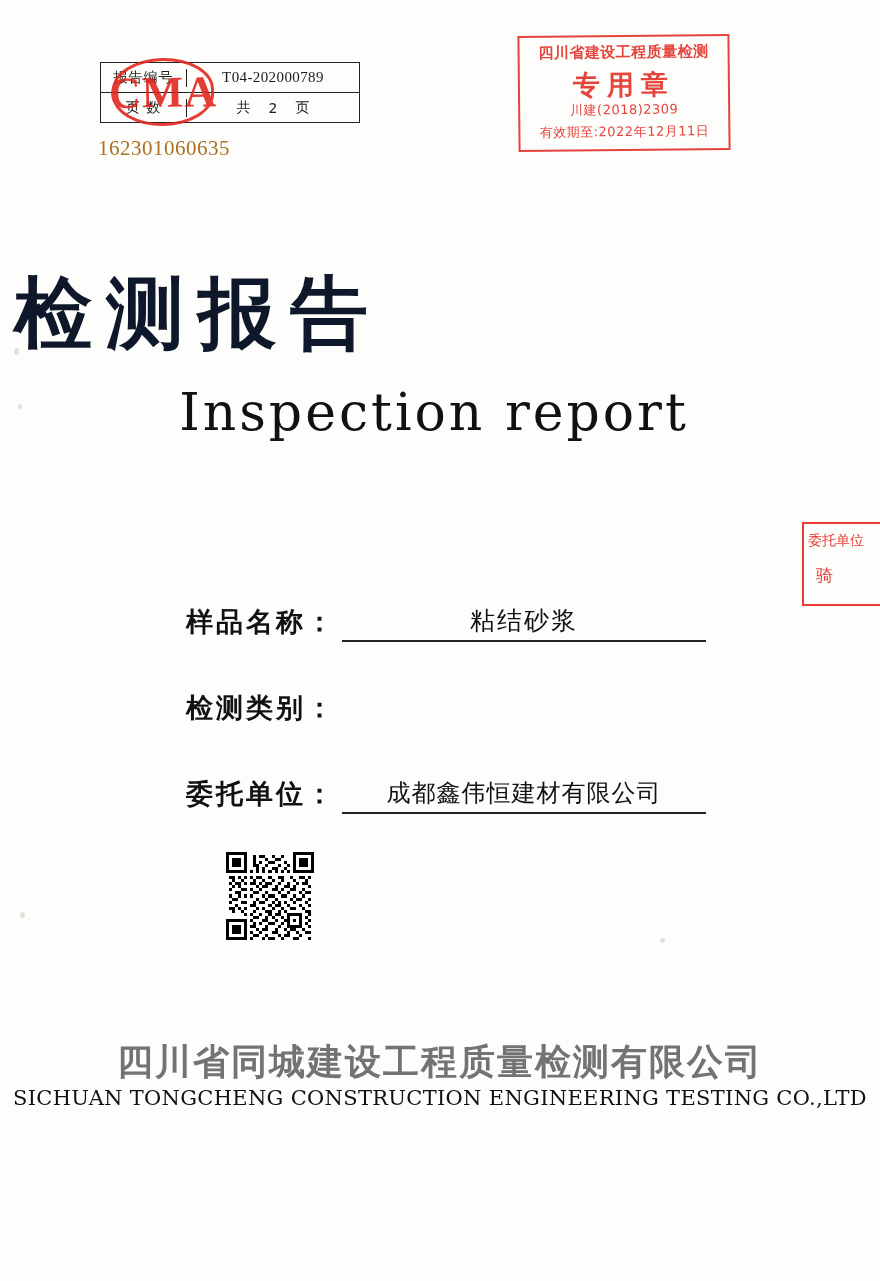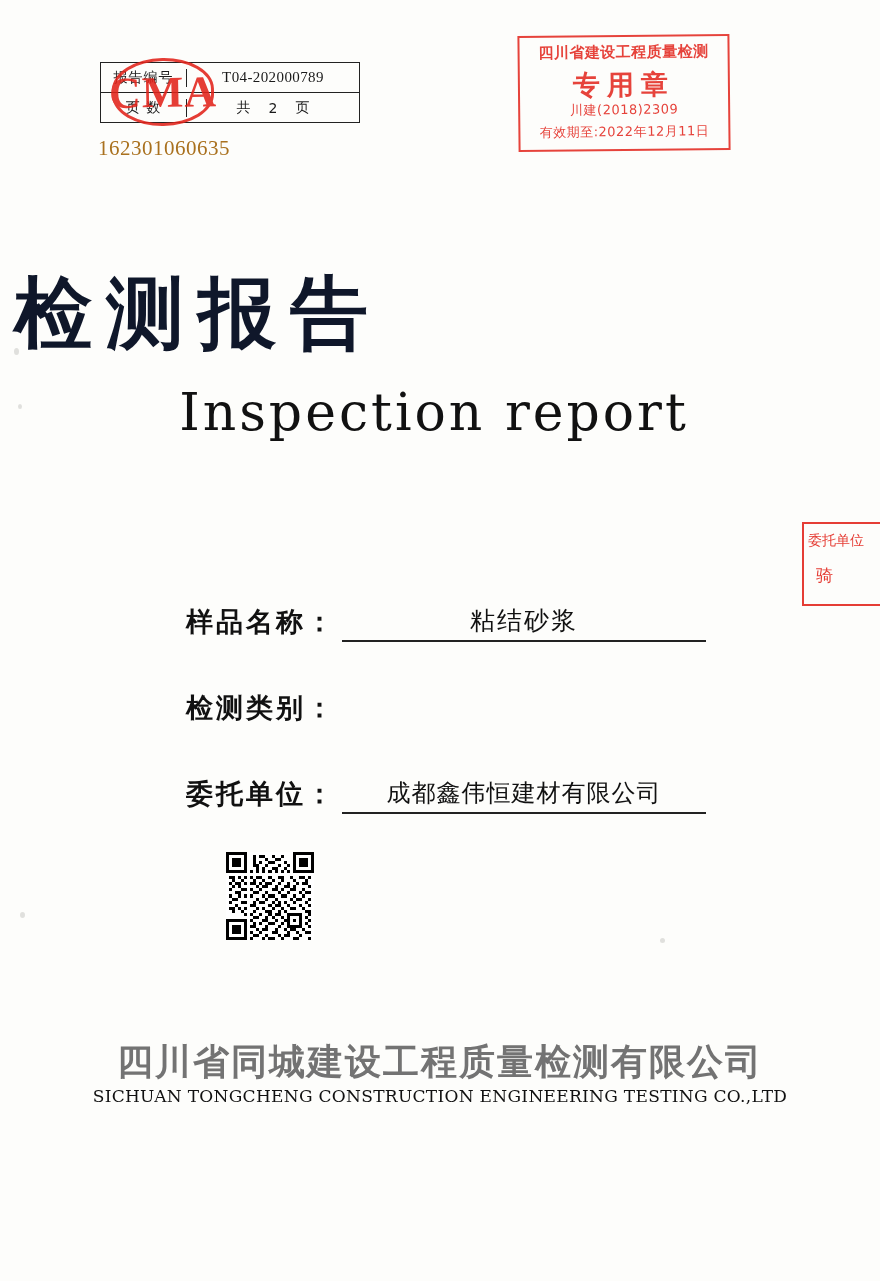--- a/index.html
+++ b/index.html
@@ -219,21 +219,21 @@
     font-size: 36px;
     letter-spacing: 2px;
     color: #737373;
   }
   .footer-en {
     position: absolute;
     left: 0; right: 0;
     top: 1086px;
     text-align: center;
     font-family: "DejaVu Serif", serif;
-    font-size: 17px;
+    font-size: 21px;
     letter-spacing: .3px;
     color: #111;
   }
 
   
   .speck { position: absolute; background: #c9c9c4; border-radius: 50%; opacity: .55; }
 </style>
 </head>
 <body>
 

